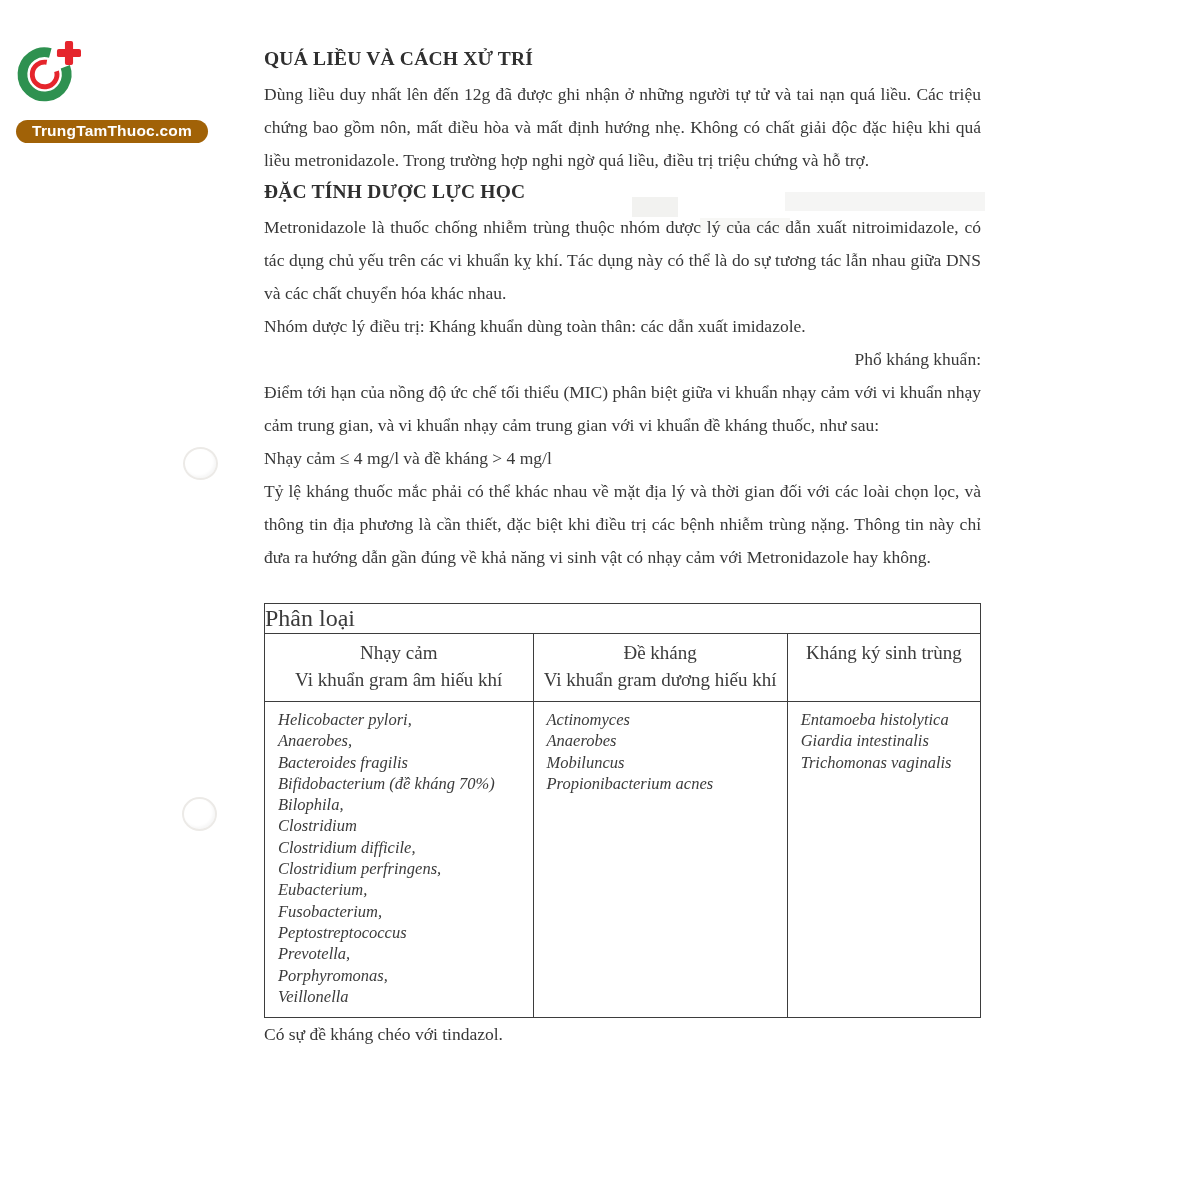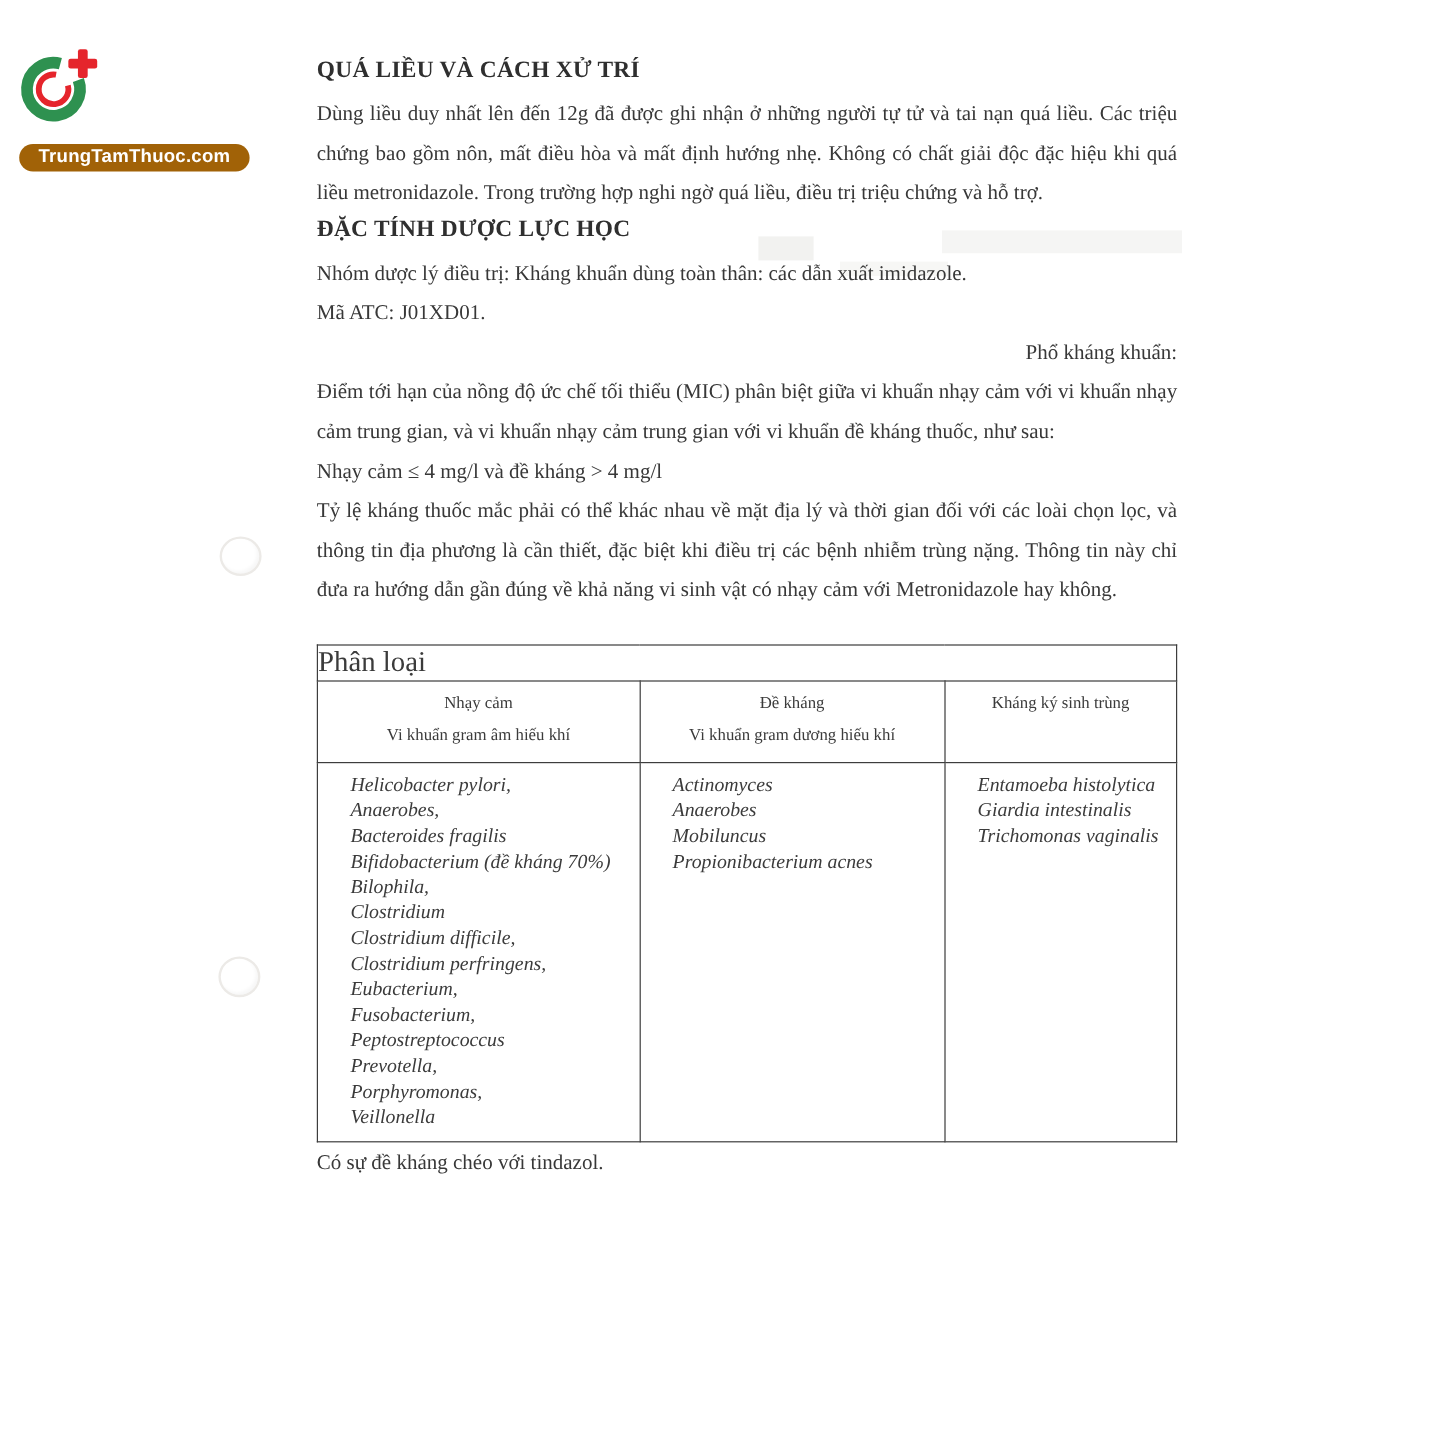--- a/index.html
+++ b/index.html
@@ -47,26 +47,26 @@
   table.cls{
     border-collapse:collapse;width:100%;margin-top:29px;
     color:#3b3b3b;
   }
   table.cls,table.cls th,table.cls td{border:1.4px solid #3d3d3d;}
   .tbl-title{
     font-weight:400;font-size:24px;
     padding:2px 0 3px 0;line-height:24px;
   }
   .tbl-head td{
-    text-align:center;vertical-align:top;font-size:14px;
+    text-align:center;vertical-align:top;font-size:19px;
     padding:5px 4px 8px 4px;line-height:27px;font-weight:400;
   }
   .tbl-body td{
     vertical-align:top;font-style:italic;font-size:16.5px;
-    padding:7px 8px 10px 27px;line-height:21.3px;
+    padding:7px 8px 10px 13px;line-height:21.3px;
   }
   .col1{width:37.5%;}.col2{width:35.5%;}.col3{width:27%;}
   .footnote{margin:5px 0 0 1px;text-align:left;}
 </style>
 </head>
 <body>
 
 <div class="logo">
   <div class="logo-row">
     <div class="logo-mark">
@@ -86,22 +86,22 @@
 <div class="smudge smudge1"></div>
 <div class="smudge smudge2"></div>
 <div class="smudge smudge3"></div>
 
 <div class="content">
 
   <h2>QUÁ LIỀU VÀ CÁCH XỬ TRÍ</h2>
   <p>Dùng liều duy nhất lên đến 12g đã được ghi nhận ở những người tự tử và tai nạn quá liều. Các triệu chứng bao gồm nôn, mất điều hòa và mất định hướng nhẹ. Không có chất giải độc đặc hiệu khi quá liều metronidazole. Trong trường hợp nghi ngờ quá liều, điều trị triệu chứng và hỗ trợ.</p>
 
   <h2 class="sec2">ĐẶC TÍNH DƯỢC LỰC HỌC</h2>
+  <p>Metronidazole là thuốc chống nhiễm trùng thuộc nhóm dược lý của các dẫn xuất nitroimidazole, có tác dụng chủ yếu trên các vi khuẩn kỵ khí. Tác dụng này có thể là do sự tương tác lẫn nhau giữa DNS và các chất chuyển hóa khác nhau.</p>
   <p class="single">Nhóm dược lý điều trị: Kháng khuẩn dùng toàn thân: các dẫn xuất imidazole.</p>
-  <p class="single">Mã ATC: J01XD01.</p>
 
   <p class="spectrum">Phổ kháng khuẩn:</p>
   <p>Điểm tới hạn của nồng độ ức chế tối thiểu (MIC) phân biệt giữa vi khuẩn nhạy cảm với vi khuẩn nhạy cảm trung gian, và vi khuẩn nhạy cảm trung gian với vi khuẩn đề kháng thuốc, như sau:</p>
   <p class="single">Nhạy cảm ≤ 4 mg/l và đề kháng &gt; 4 mg/l</p>
   <p>Tỷ lệ kháng thuốc mắc phải có thể khác nhau về mặt địa lý và thời gian đối với các loài chọn lọc, và thông tin địa phương là cần thiết, đặc biệt khi điều trị các bệnh nhiễm trùng nặng. Thông tin này chỉ đưa ra hướng dẫn gần đúng về khả năng vi sinh vật có nhạy cảm với Metronidazole hay không.</p>
 
   <table class="cls">
     <colgroup>
         <col class="col1">
         <col class="col2">

